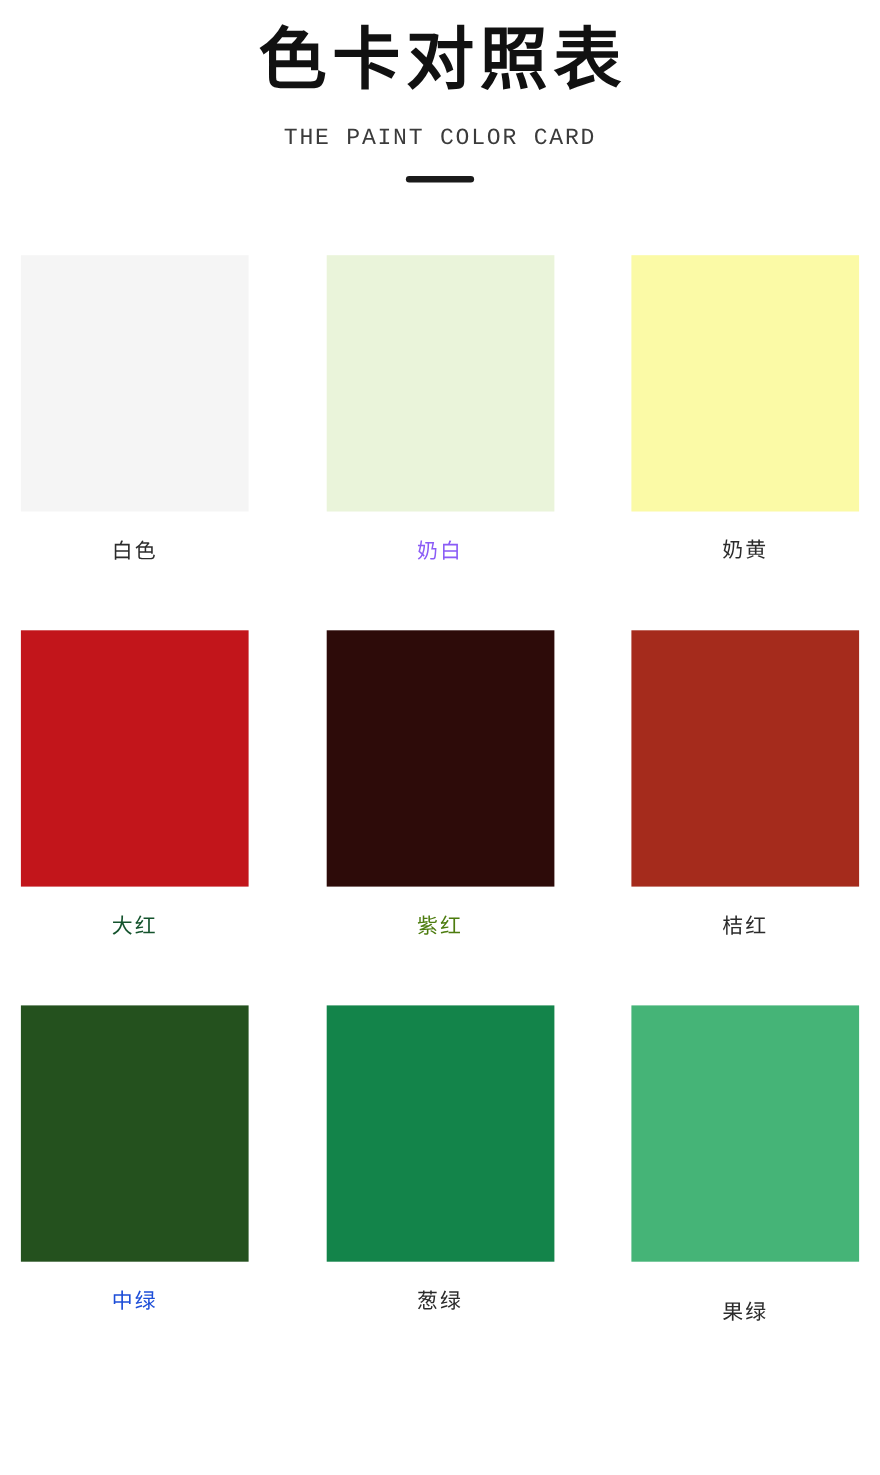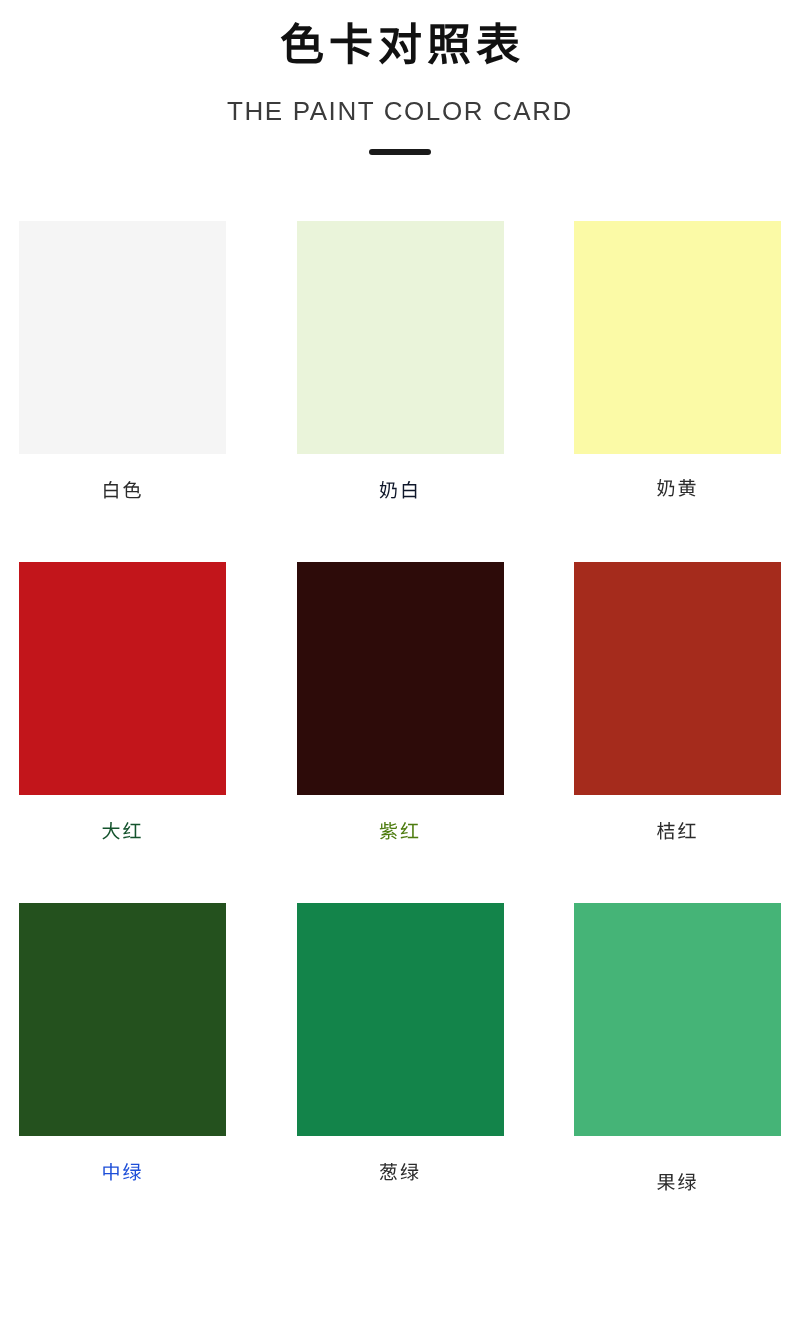--- a/index.html
+++ b/index.html
@@ -26,33 +26,33 @@
 
   
   .header {
     width: 100%;
     padding-top: 22px;
     text-align: center;
   }
 
   .title {
     font-family: "Liberation Sans", "DejaVu Sans", sans-serif;
-    font-size: 44px;
+    font-size: 62px;
     line-height: 1.05;
     font-weight: 700;
     letter-spacing: 5px;
     color: #111111;
     margin: 0;
     padding: 0 0 0 5px;
     white-space: nowrap;
   }
 
   .subtitle {
-    font-family: Liberation Sans, sans-serif;
-    font-size: 26px;
+    font-family: Liberation Mono, monospace;
+    font-size: 21px;
     letter-spacing: 1.6px;
     font-weight: 400;
     color: #3b3b3b;
     margin: 28px 0 0 0;
     white-space: nowrap;
   }
 
   .divider-wrap {
     margin-top: 22px;
     display: flex;
@@ -125,21 +125,21 @@
 
   <div class="grid">
 
     <div class="row">
       <div class="swatch-cell">
         <div class="swatch" style="background-color: rgb(245, 245, 245);"></div>
         <div class="swatch-label" style="color: rgb(43, 43, 43);">白色</div>
       </div>
       <div class="swatch-cell">
         <div class="swatch" style="background-color: rgb(234, 244, 218);"></div>
-        <div class="swatch-label" style="color: #0f172a;">奶白</div>
+        <div class="swatch-label" style="color: #8b5cf6;">奶白</div>
       </div>
       <div class="swatch-cell">
         <div class="swatch" style="background-color: rgb(251, 250, 166);"></div>
         <div class="swatch-label" style="color: rgb(43, 43, 43); font-family: Liberation Mono, monospace;">奶黄</div>
       </div>
     </div>
 
     <div class="row">
       <div class="swatch-cell">
         <div class="swatch" style="background-color: rgb(194, 21, 27);"></div>

